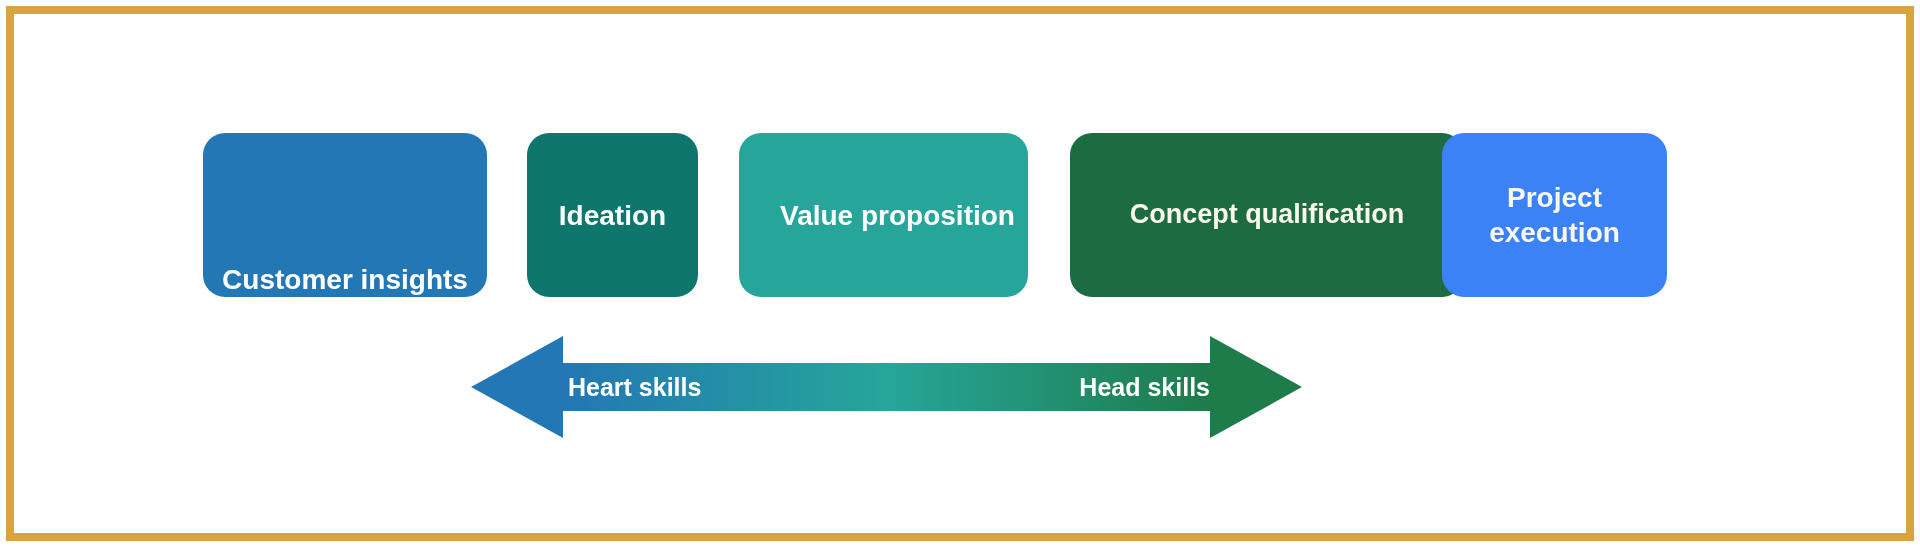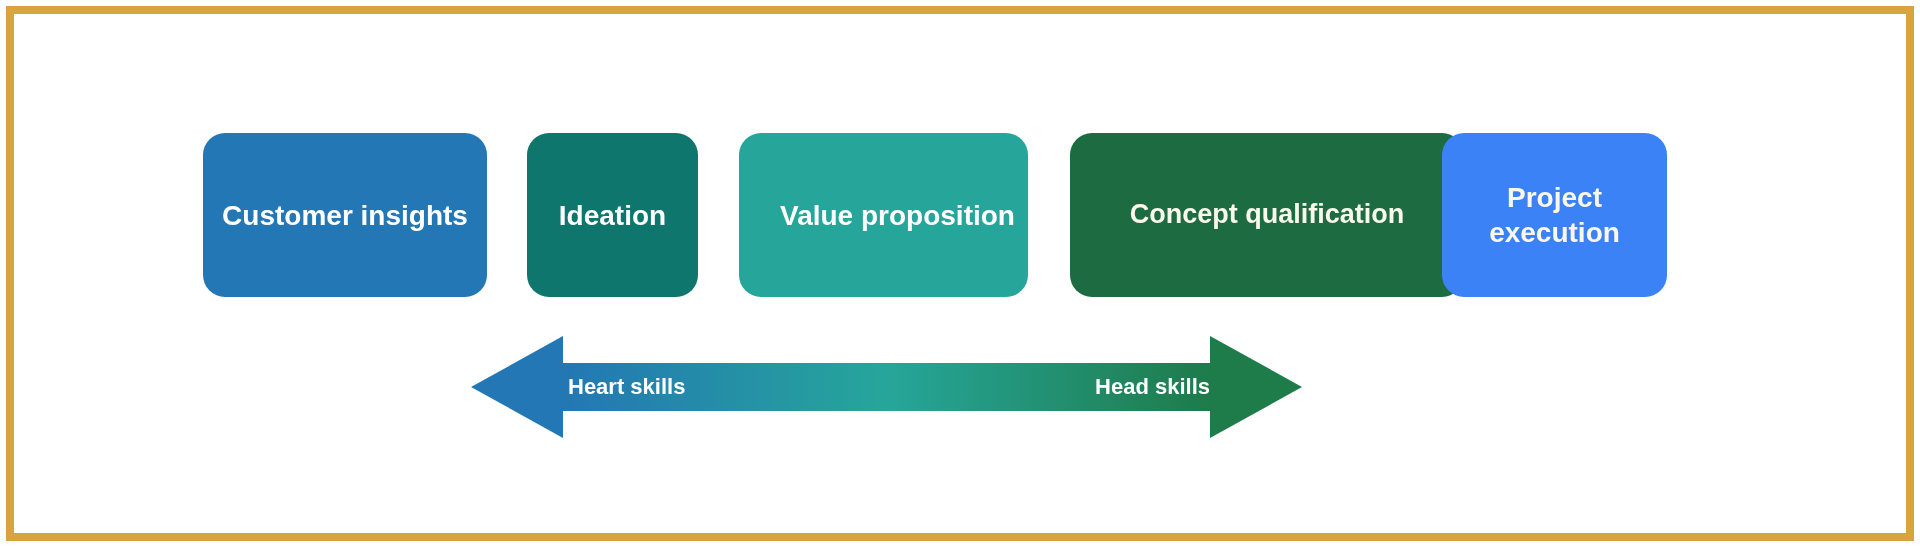--- a/index.html
+++ b/index.html
@@ -26,38 +26,38 @@
     text-align:center;
     color:#ffffff;
     font-weight:bold;
     font-size:28px;
     line-height:1.25;
     box-sizing:border-box;
     padding:0 12px;
   }
   .box .lbl{white-space:nowrap;}
   .box.wrap .lbl{white-space:normal;}
-  .box1{left:203px;width:284px;}
+  .box1{left:203px;width:284px;align-items:flex-end;}
   .box2{left:527px;width:171px;}
   .box3{left:739px;width:289px;padding-left:40px;}
   .box4{left:1070px;width:394px;font-size:27px;}
   .box5{left:1442px;width:225px;}
   
   .arrow-wrap{
     position:absolute;
     left:471px;top:336px;
     width:831px;height:102px;
   }
   .arrow-wrap svg{position:absolute;left:0;top:0;display:block;}
   .arrow-label{
     position:absolute;top:0;height:100%;
     display:flex;align-items:center;
     color:#ffffff;
     font-weight:bold;
-    font-size:22px;
+    font-size:25px;
     white-space:nowrap;
   }
   .arrow-label.heart{left:97px;}
   .arrow-label.head{right:92px;justify-content:flex-end;}
 </style>
 </head>
 <body>
 
 <div class="stage">
   <div class="frame" style="border-color: rgb(215, 164, 62);"></div>

